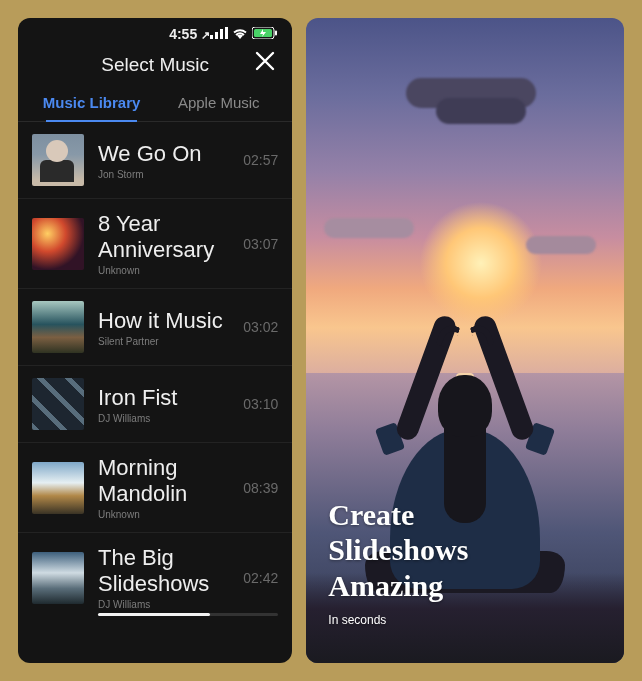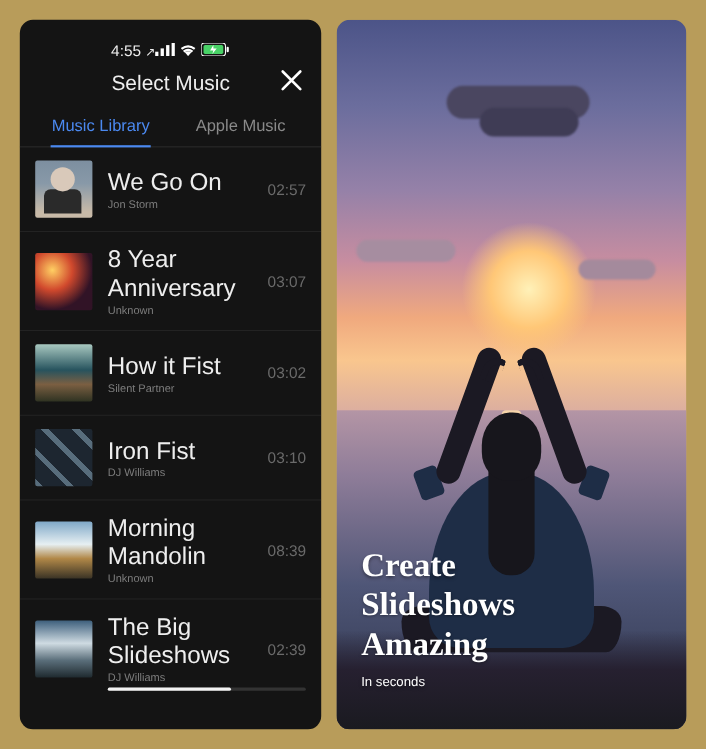--- a/index.html
+++ b/index.html
@@ -18,25 +18,25 @@
     height: 645px;
     background: #141414;
     border-radius: 12px;
     overflow: hidden;
     display: flex;
     flex-direction: column;
     color: #eee;
   }
   .status-bar {
     display: flex;
-    justify-content: center;
+    justify-content: flex-end;
     align-items: center;
-    padding: 20px 14px 4px;
+    padding: 8px 14px 4px;
     font-size: 14px;
-    font-weight: 400;
+    font-weight: 700;
   }
   .status-right { display: flex; align-items: center; gap: 4px; }
   .header {
     display: flex;
     align-items: center;
     justify-content: center;
     position: relative;
     padding: 8px 28px 10px;
   }
   .header-title { font-size: 19px; font-weight: 500; }
@@ -58,20 +58,21 @@
     flex: 1;
     text-align: center;
     padding: 8px 0 10px;
     font-size: 15px;
     color: #8a8a8a;
     cursor: pointer;
     position: relative;
   }
   .tab.active {
     color: #4b89f0;
+    font-weight: bold;
   }
   .tab.active::after {
     content: "";
     position: absolute;
     left: 18px; right: 18px; bottom: -1px;
     height: 2px;
     background: #4b89f0;
   }
   .list {
     flex: 1;
@@ -305,21 +306,21 @@
       <div class="info">
         <div class="title">8 Year Anniversary</div>
         <div class="artist">Unknown</div>
       </div>
       <div class="duration">03:07</div>
     </div>
 
     <div class="track">
       <div class="art art3"></div>
       <div class="info">
-        <div class="title">How it Fist</div>
+        <div class="title">How it Music</div>
         <div class="artist">Silent Partner</div>
       </div>
       <div class="duration">03:02</div>
     </div>
 
     <div class="track">
       <div class="art art4"></div>
       <div class="info">
         <div class="title">Iron Fist</div>
         <div class="artist">DJ Williams</div>
@@ -335,21 +336,21 @@
       </div>
       <div class="duration">08:39</div>
     </div>
 
     <div class="track" style="border-bottom:none; padding-bottom:6px">
       <div class="art art6"></div>
       <div class="info">
         <div class="title">The Big Slideshows</div>
         <div class="artist">DJ Williams</div>
       </div>
-      <div class="duration">02:39</div>
+      <div class="duration">02:42</div>
     </div>
     <div class="progress-bar"></div>
 
   </div>
 </div>
 
 <div class="promo">
   <div class="sky"></div>
   <div class="cloud c1"></div>
   <div class="cloud c2"></div>

